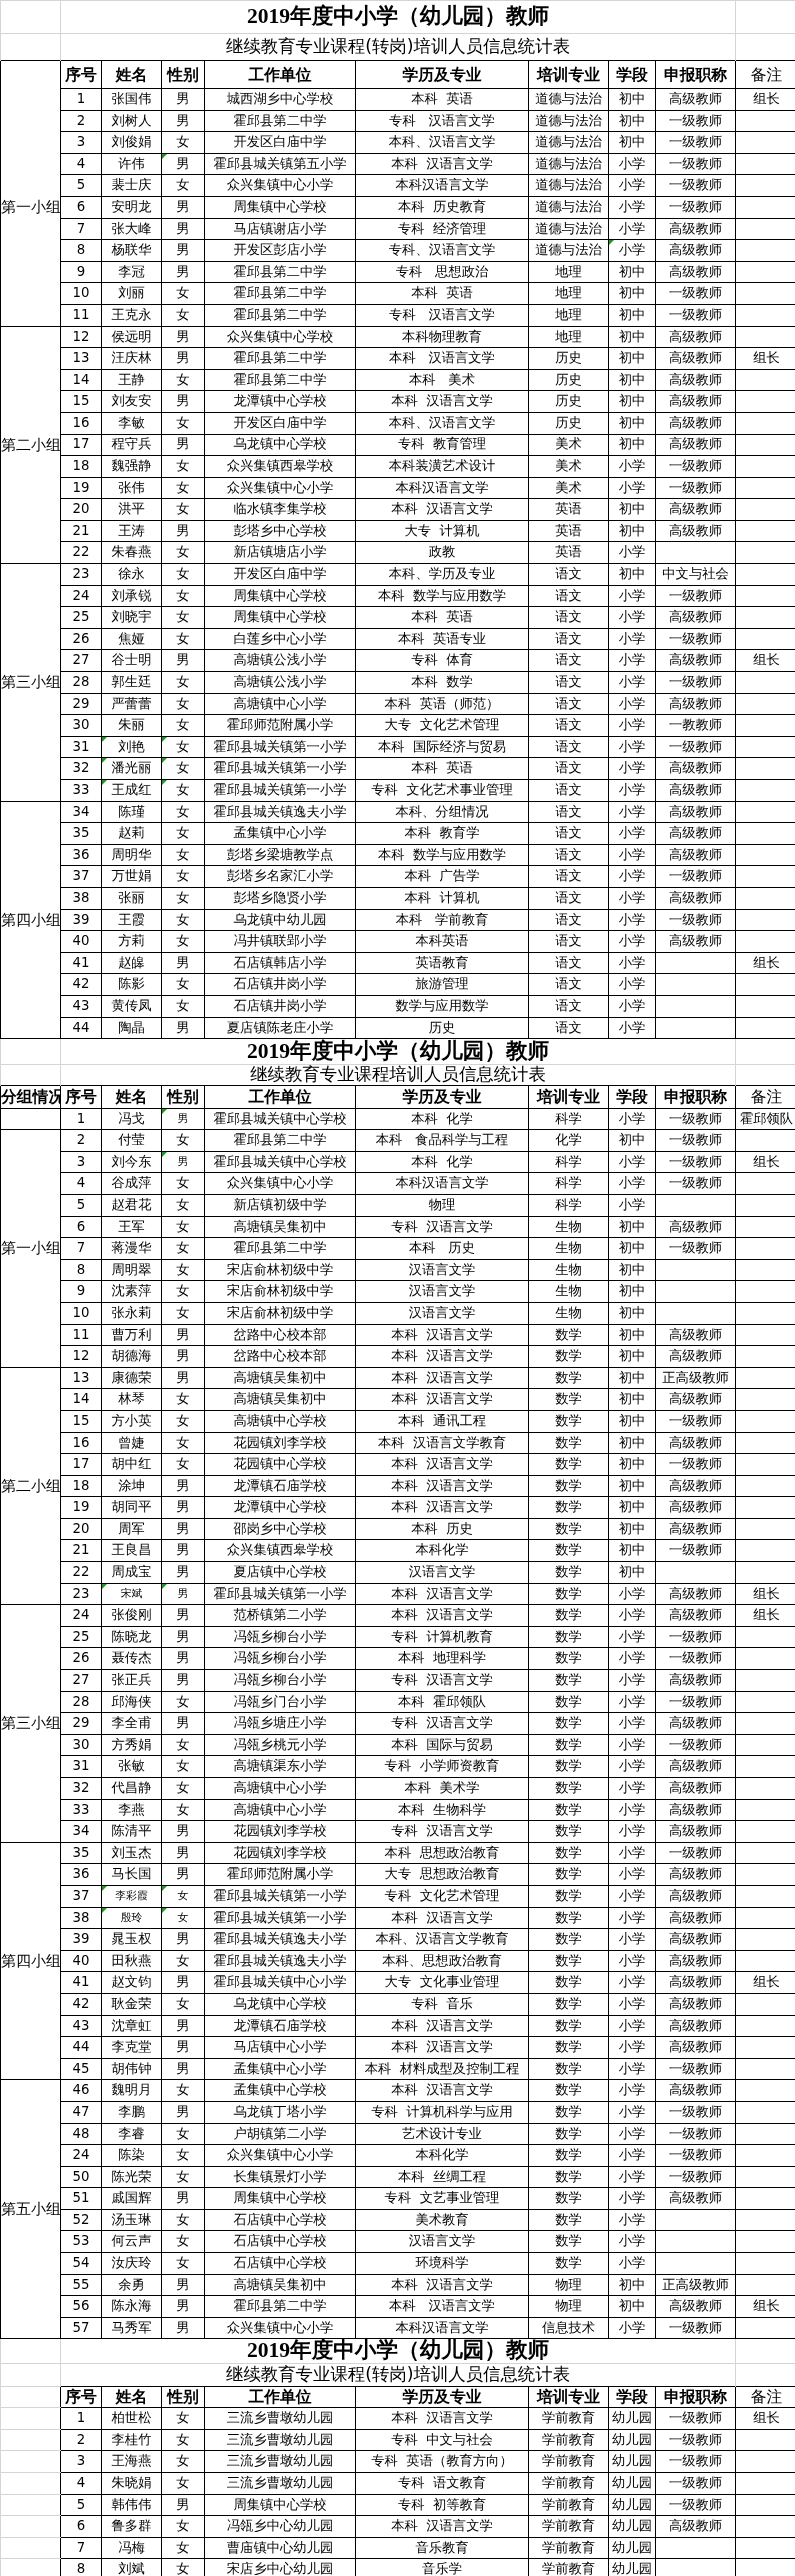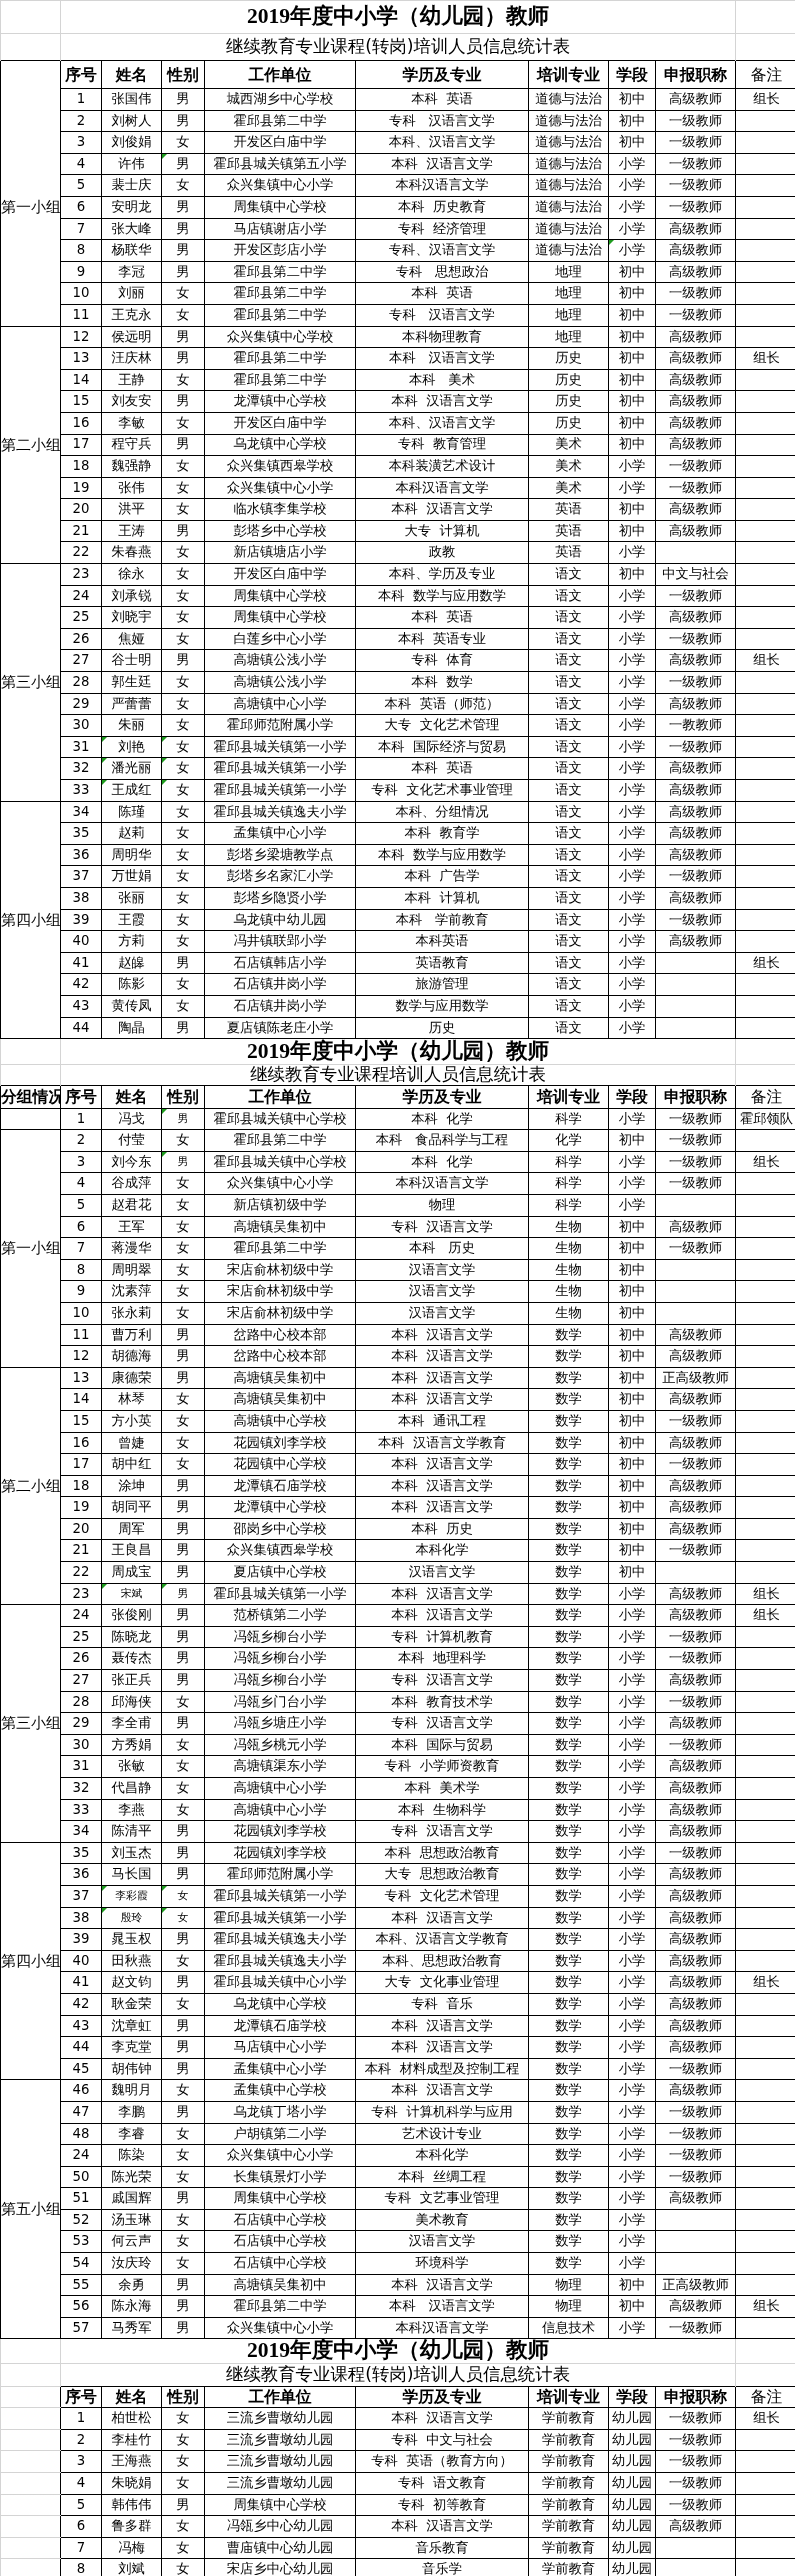--- a/index.html
+++ b/index.html
@@ -888,21 +888,21 @@
           <td class="d">数学</td>
           <td class="d">小学</td>
           <td class="d">高级教师</td>
           <td class="d"></td>
         </tr>
         <tr class="r-data" style="height: 21.6px;">
           <td class="d">28</td>
           <td class="d">邱海侠</td>
           <td class="d">女</td>
           <td class="d">冯瓴乡门台小学</td>
-          <td class="d">本科  教育技术学</td>
+          <td class="d">本科  霍邱领队</td>
           <td class="d">数学</td>
           <td class="d">小学</td>
           <td class="d">一级教师</td>
           <td class="d"></td>
         </tr>
         <tr class="r-data" style="height: 21.6px;">
           <td class="d">29</td>
           <td class="d">李全甫</td>
           <td class="d">男</td>
           <td class="d">冯瓴乡塘庄小学</td>

